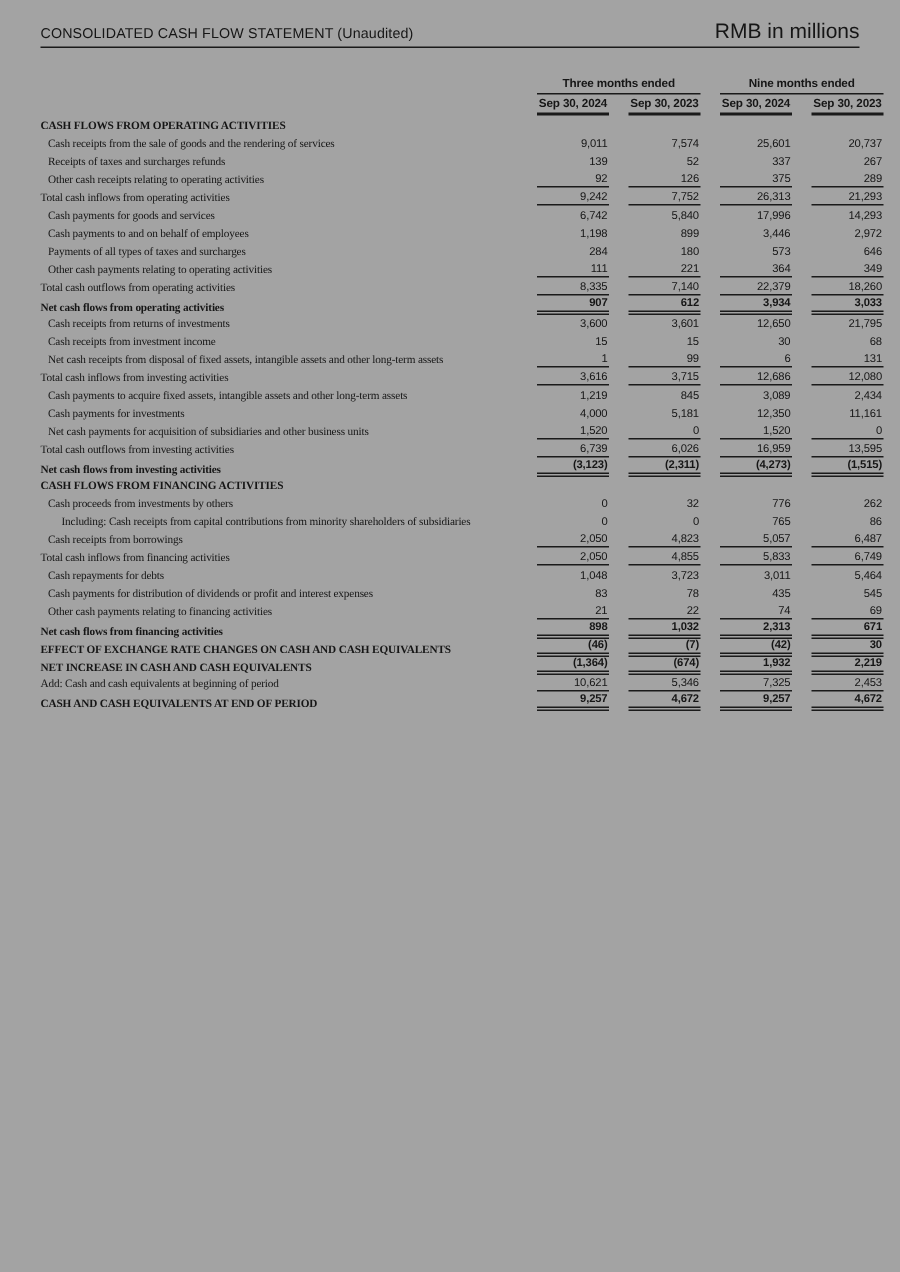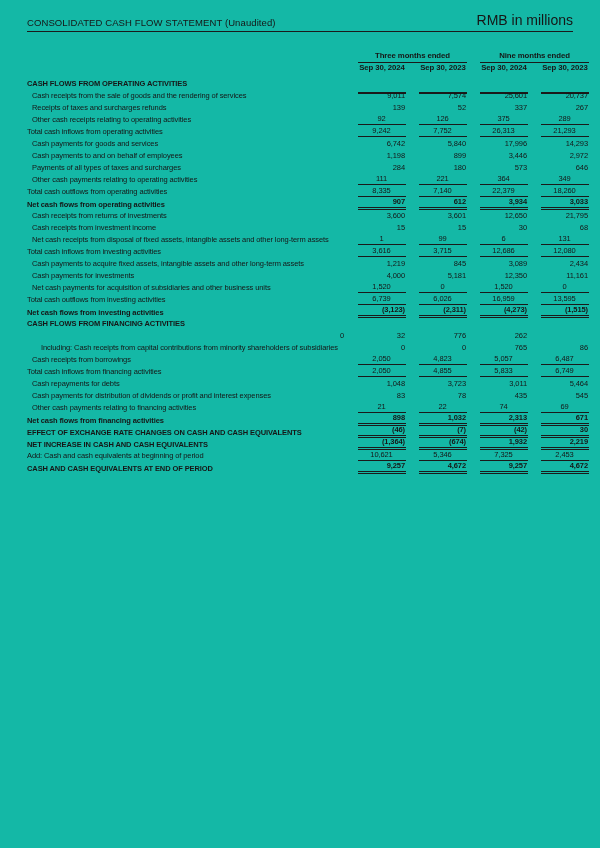--- a/index.html
+++ b/index.html
@@ -3,21 +3,21 @@
 <meta charset="utf-8">
 <style>
   html, body { margin: 0; padding: 0; }
   body {
     width: 600px; height: 848px;
     background: #ffffff;
     font-family: "Liberation Sans", "DejaVu Sans", sans-serif;
     color: #161616;
     -webkit-font-smoothing: antialiased;
   }
-  .page { width: 600px; height: 848px; background: #14b8a6; overflow: hidden; }
+  .page { width: 600px; height: 848px; background: #a3a3a3; overflow: hidden; }
   .inner { padding: 12px 27px 0 27px; }
 
   .doc-header {
     display: flex; justify-content: space-between; align-items: flex-end;
     border-bottom: 1.2px solid #1a1a1a; padding-bottom: 3px;
   }
   .doc-title { font-size: 9.5px; letter-spacing: 0.1px; }
   .doc-unit  { font-size: 14px; }
 
   .cf-table { margin-top: 19px; font-size: 7.5px; letter-spacing: -0.1px; }
@@ -34,31 +34,31 @@
   .group-cell {
     grid-column: span 2;
     text-align: center; font-weight: bold; font-size: 7.8px;
     border-bottom: 1px solid #1a1a1a; padding-bottom: 2px;
     white-space: nowrap;
   }
 
   .date-row { height: 14px; }
   .date-cell {
     text-align: center; font-weight: bold; font-size: 7.8px;
-    border-bottom: 2px solid #1a1a1a; padding-bottom: 20px;
+    border-bottom: 2px solid #1a1a1a; padding-bottom: 2px;
     white-space: nowrap;
   }
 
   .body-row { height: 12px; }
-  .label-cell { white-space: nowrap; padding-bottom: 1.5px; overflow: visible; }
+  .label-cell { white-space: nowrap; padding-bottom: 1.5px; overflow: visible; font-family: Liberation Serif, serif; }
   .indent-0 { padding-left: 0; }
   .indent-1 { padding-left: 5px; }
   .indent-2 { padding-left: 14px; }
   .value-cell { text-align: right; padding-bottom: 1.5px; padding-right: 1px; white-space: nowrap; }
-  .v-single { border-bottom: 1px solid #1a1a1a; text-align: center; }
+  .v-single { border-bottom: 1px solid #1a1a1a; }
   .v-double { border-bottom: 3px double #1a1a1a; padding-bottom: 1px; }
   .bold { font-weight: bold; }
 </style>
 </head>
 <body>
 
 <div class="page">
   <div class="inner">
 
     <div class="doc-header">
@@ -224,20 +224,21 @@
             <div class="cell value-cell v-double">(1,515)</div>
           </div>
           <div class="grid-row body-row bold">
             <div class="cell label-cell indent-0">CASH FLOWS FROM FINANCING ACTIVITIES</div>
             <div class="cell value-cell"></div>
             <div class="cell value-cell"></div>
             <div class="cell value-cell"></div>
             <div class="cell value-cell"></div>
           </div>
           <div class="grid-row body-row">
+            <div class="cell label-cell indent-1">Cash proceeds from investments by others</div>
             <div class="cell value-cell">0</div>
             <div class="cell value-cell">32</div>
             <div class="cell value-cell">776</div>
             <div class="cell value-cell">262</div>
           </div>
           <div class="grid-row body-row">
             <div class="cell label-cell indent-2">Including: Cash receipts from capital contributions from minority shareholders of subsidiaries</div>
             <div class="cell value-cell">0</div>
             <div class="cell value-cell">0</div>
             <div class="cell value-cell">765</div>

